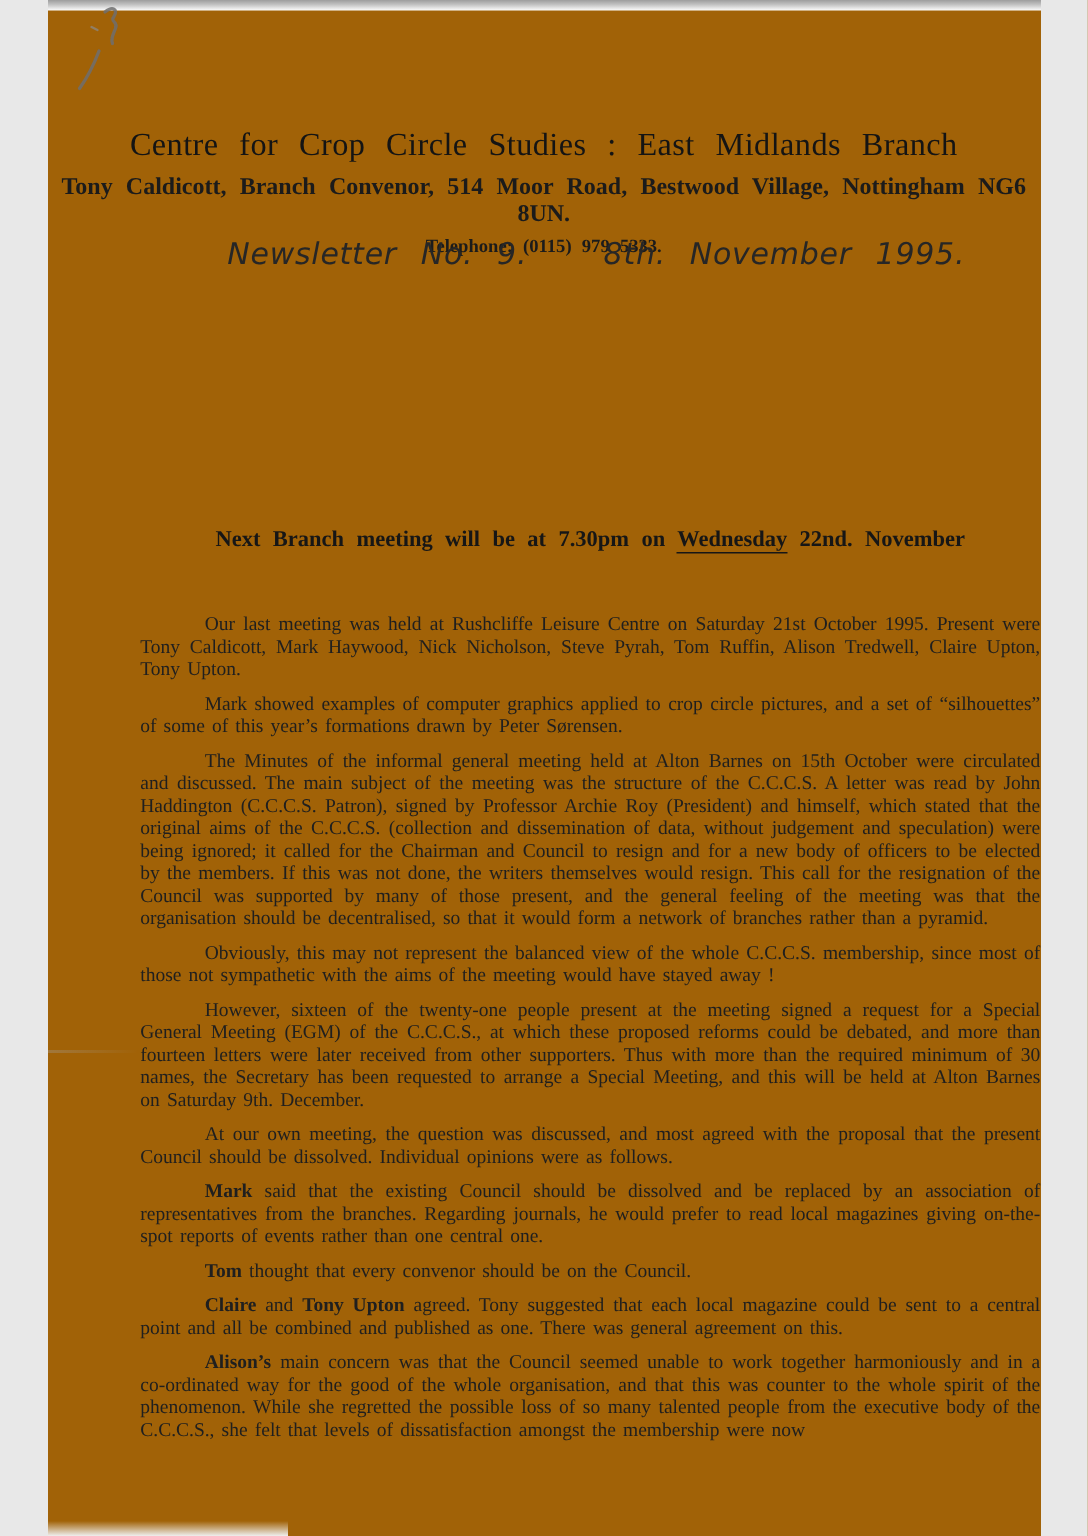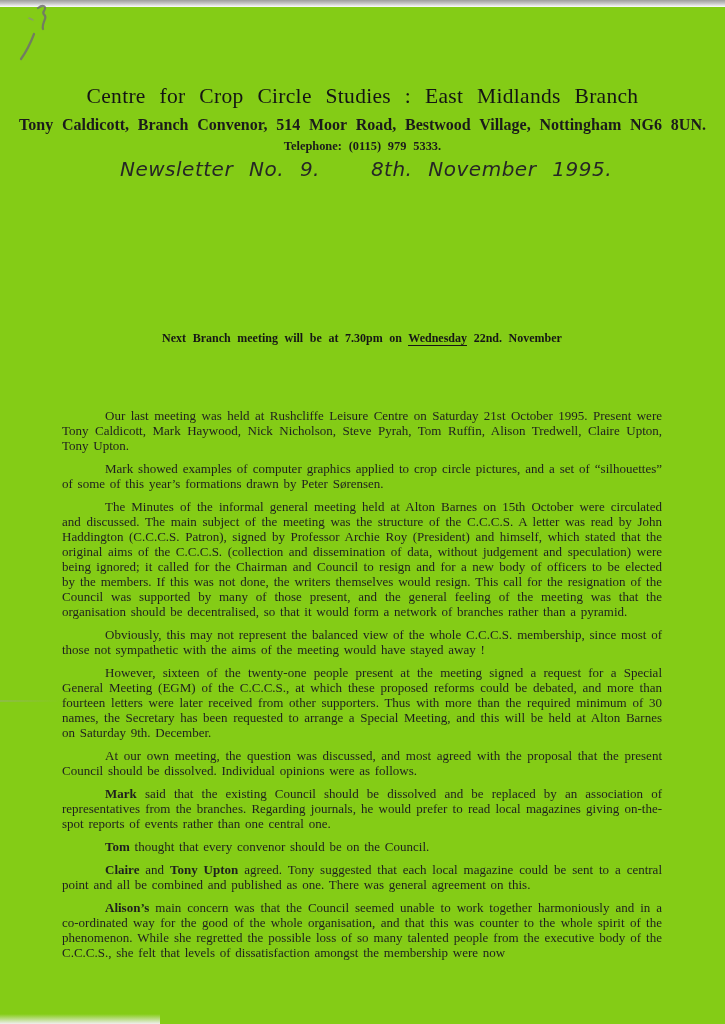--- a/index.html
+++ b/index.html
@@ -1,22 +1,22 @@
 <!DOCTYPE html>
 <html><head>
 <meta charset="utf-8">
 <title>Scanned Newsletter</title>
 <style>
   html, body { margin: 0; padding: 0; background: #e8e8e8; }
   .page {
     position: relative;
-    width: 725px;
+    width: 662px;
     height: 1024px;
     margin: 0 auto;
-    background: #84cc16;
+    background: #a16207;
     overflow: hidden;
     color: #1f1f1f;
     font-family: "Liberation Serif", serif;
   }
   
   .scan-edge-top {
     position: absolute; top: 0; left: 0; right: 0; height: 7px;
     background: linear-gradient(to bottom, #9d9d9d 0%, #c3c3c3 45%, #fdfdfd 100%);
   }
   .scan-corner-bottom {
@@ -54,22 +54,22 @@
 
   
   .recipient {
     position: absolute; top: 213px; left: 76px;
     font-size: 13.2px; line-height: 17.2px; word-spacing: .22em; color: #222;
   }
   .recipient .postcode { padding-left: 56px; }
 
   
   .notice {
-    position: absolute; top: 329px; left: 62px; width: 600px;
-    text-align: center; font-weight: 700; font-size: 12px;
+    position: absolute; top: 351px; left: 62px; width: 600px;
+    text-align: center; font-weight: 700; font-size: 15px;
     line-height: 18.6px; word-spacing: .3em; color: #161616;
   }
   .notice .u { border-bottom: 1.4px solid #161616; padding-bottom: 0px; }
 
   
   .body-text {
     position: absolute; top: 408px; left: 62px; width: 600px;
     font-size: 13px; line-height: 15px; text-align: justify;
     word-spacing: 1.5px; color: #1f1f1f;
   }

